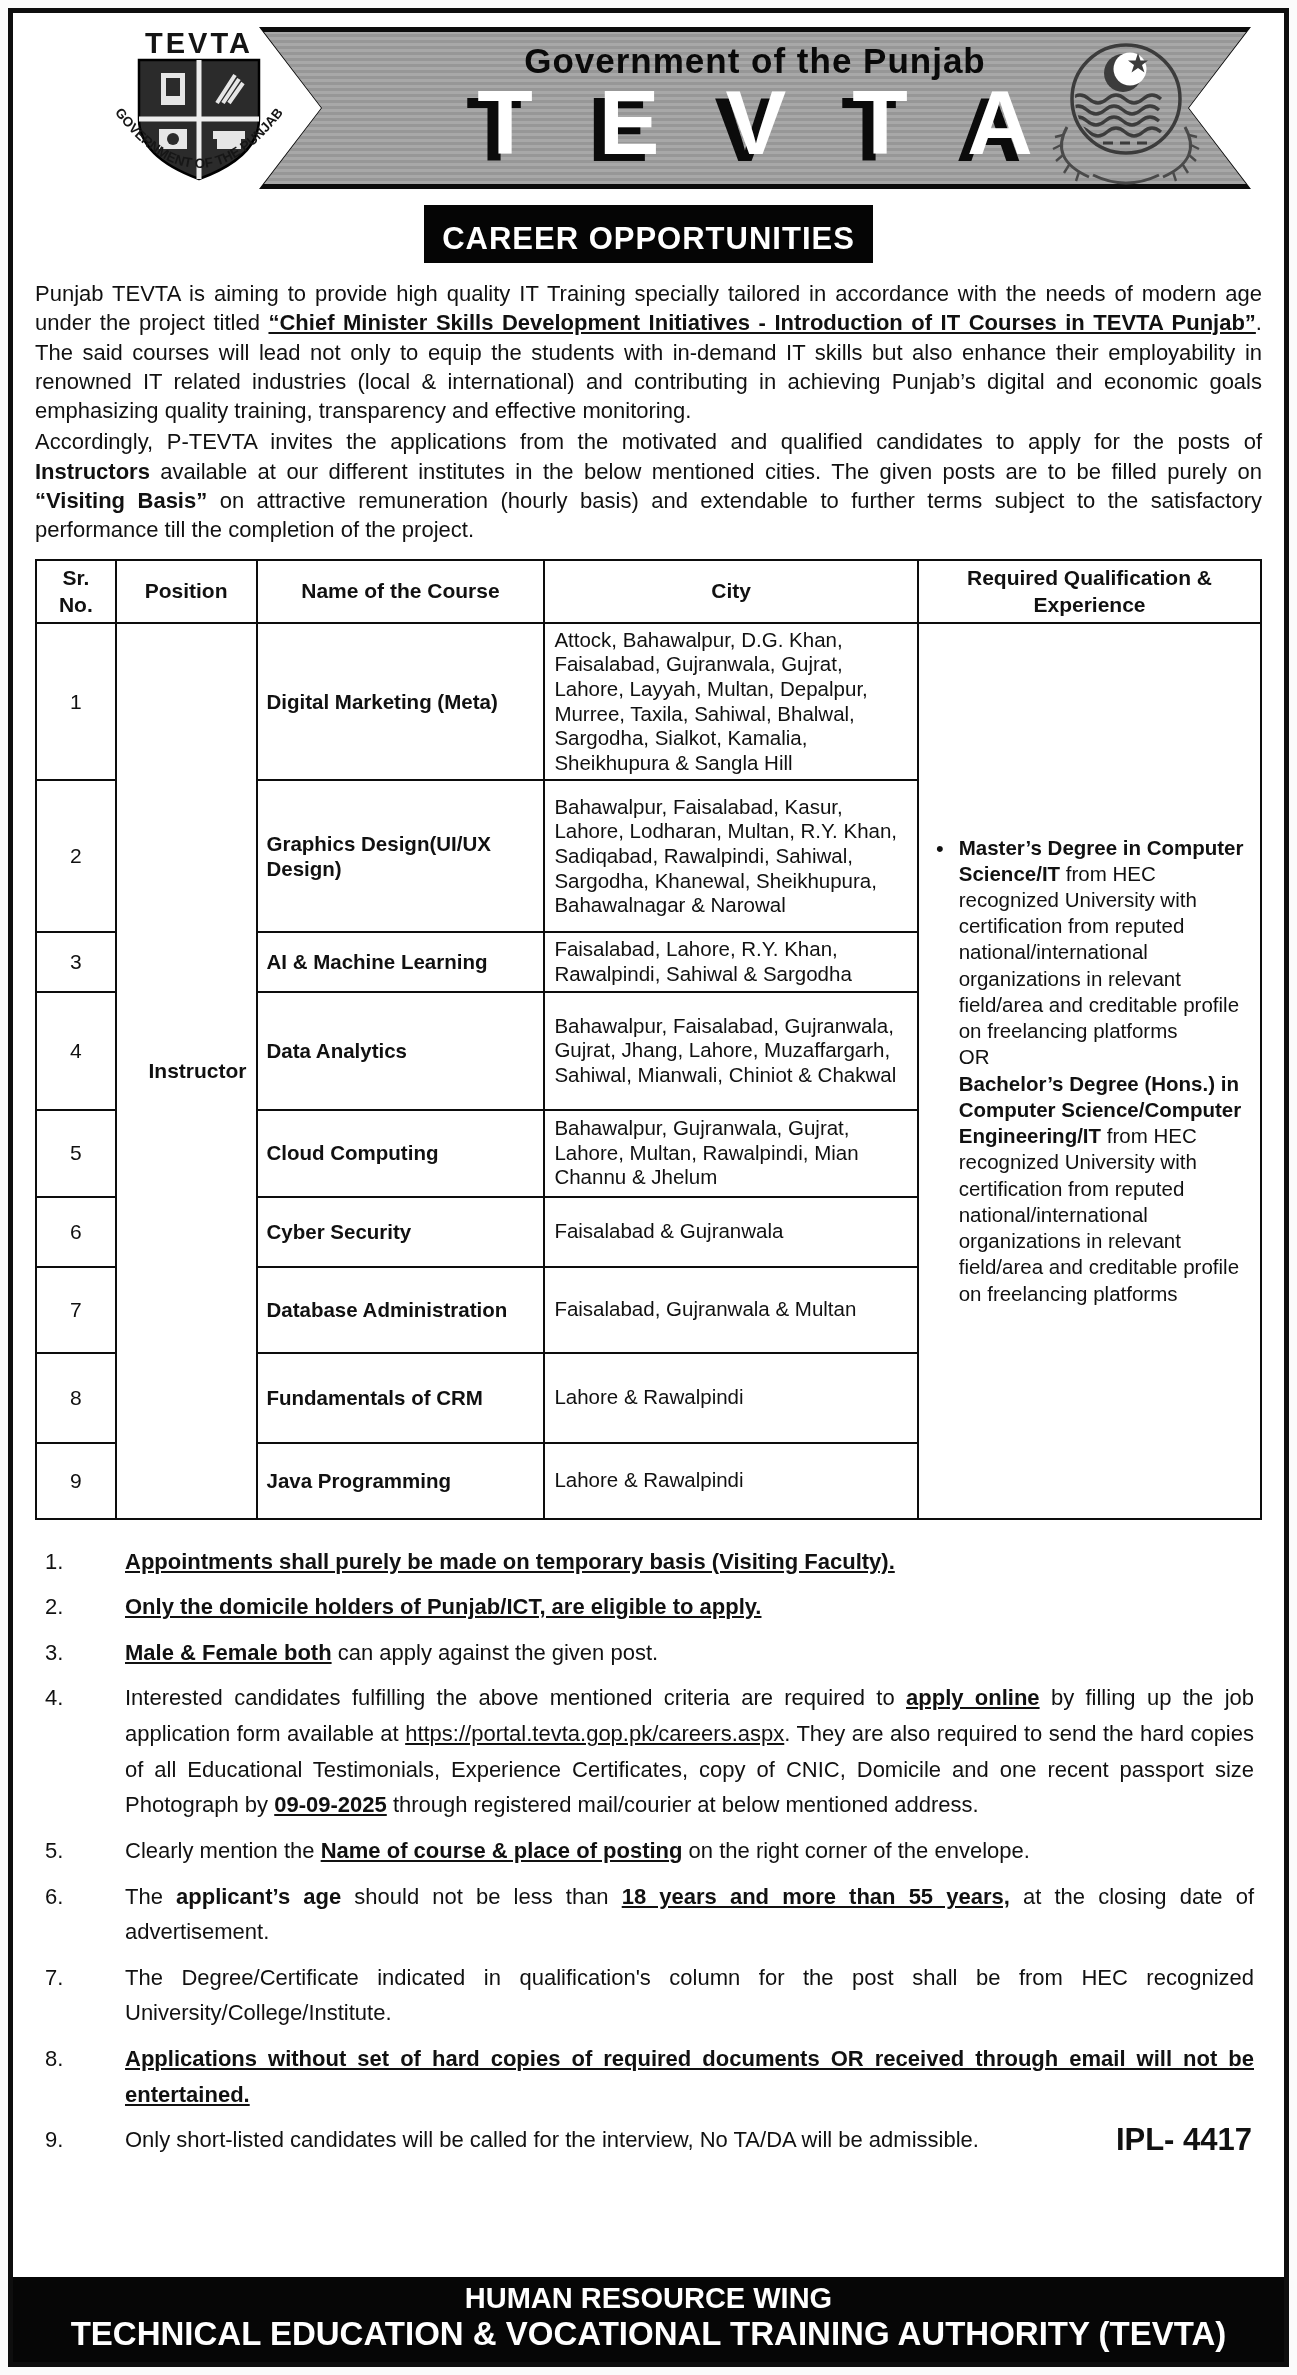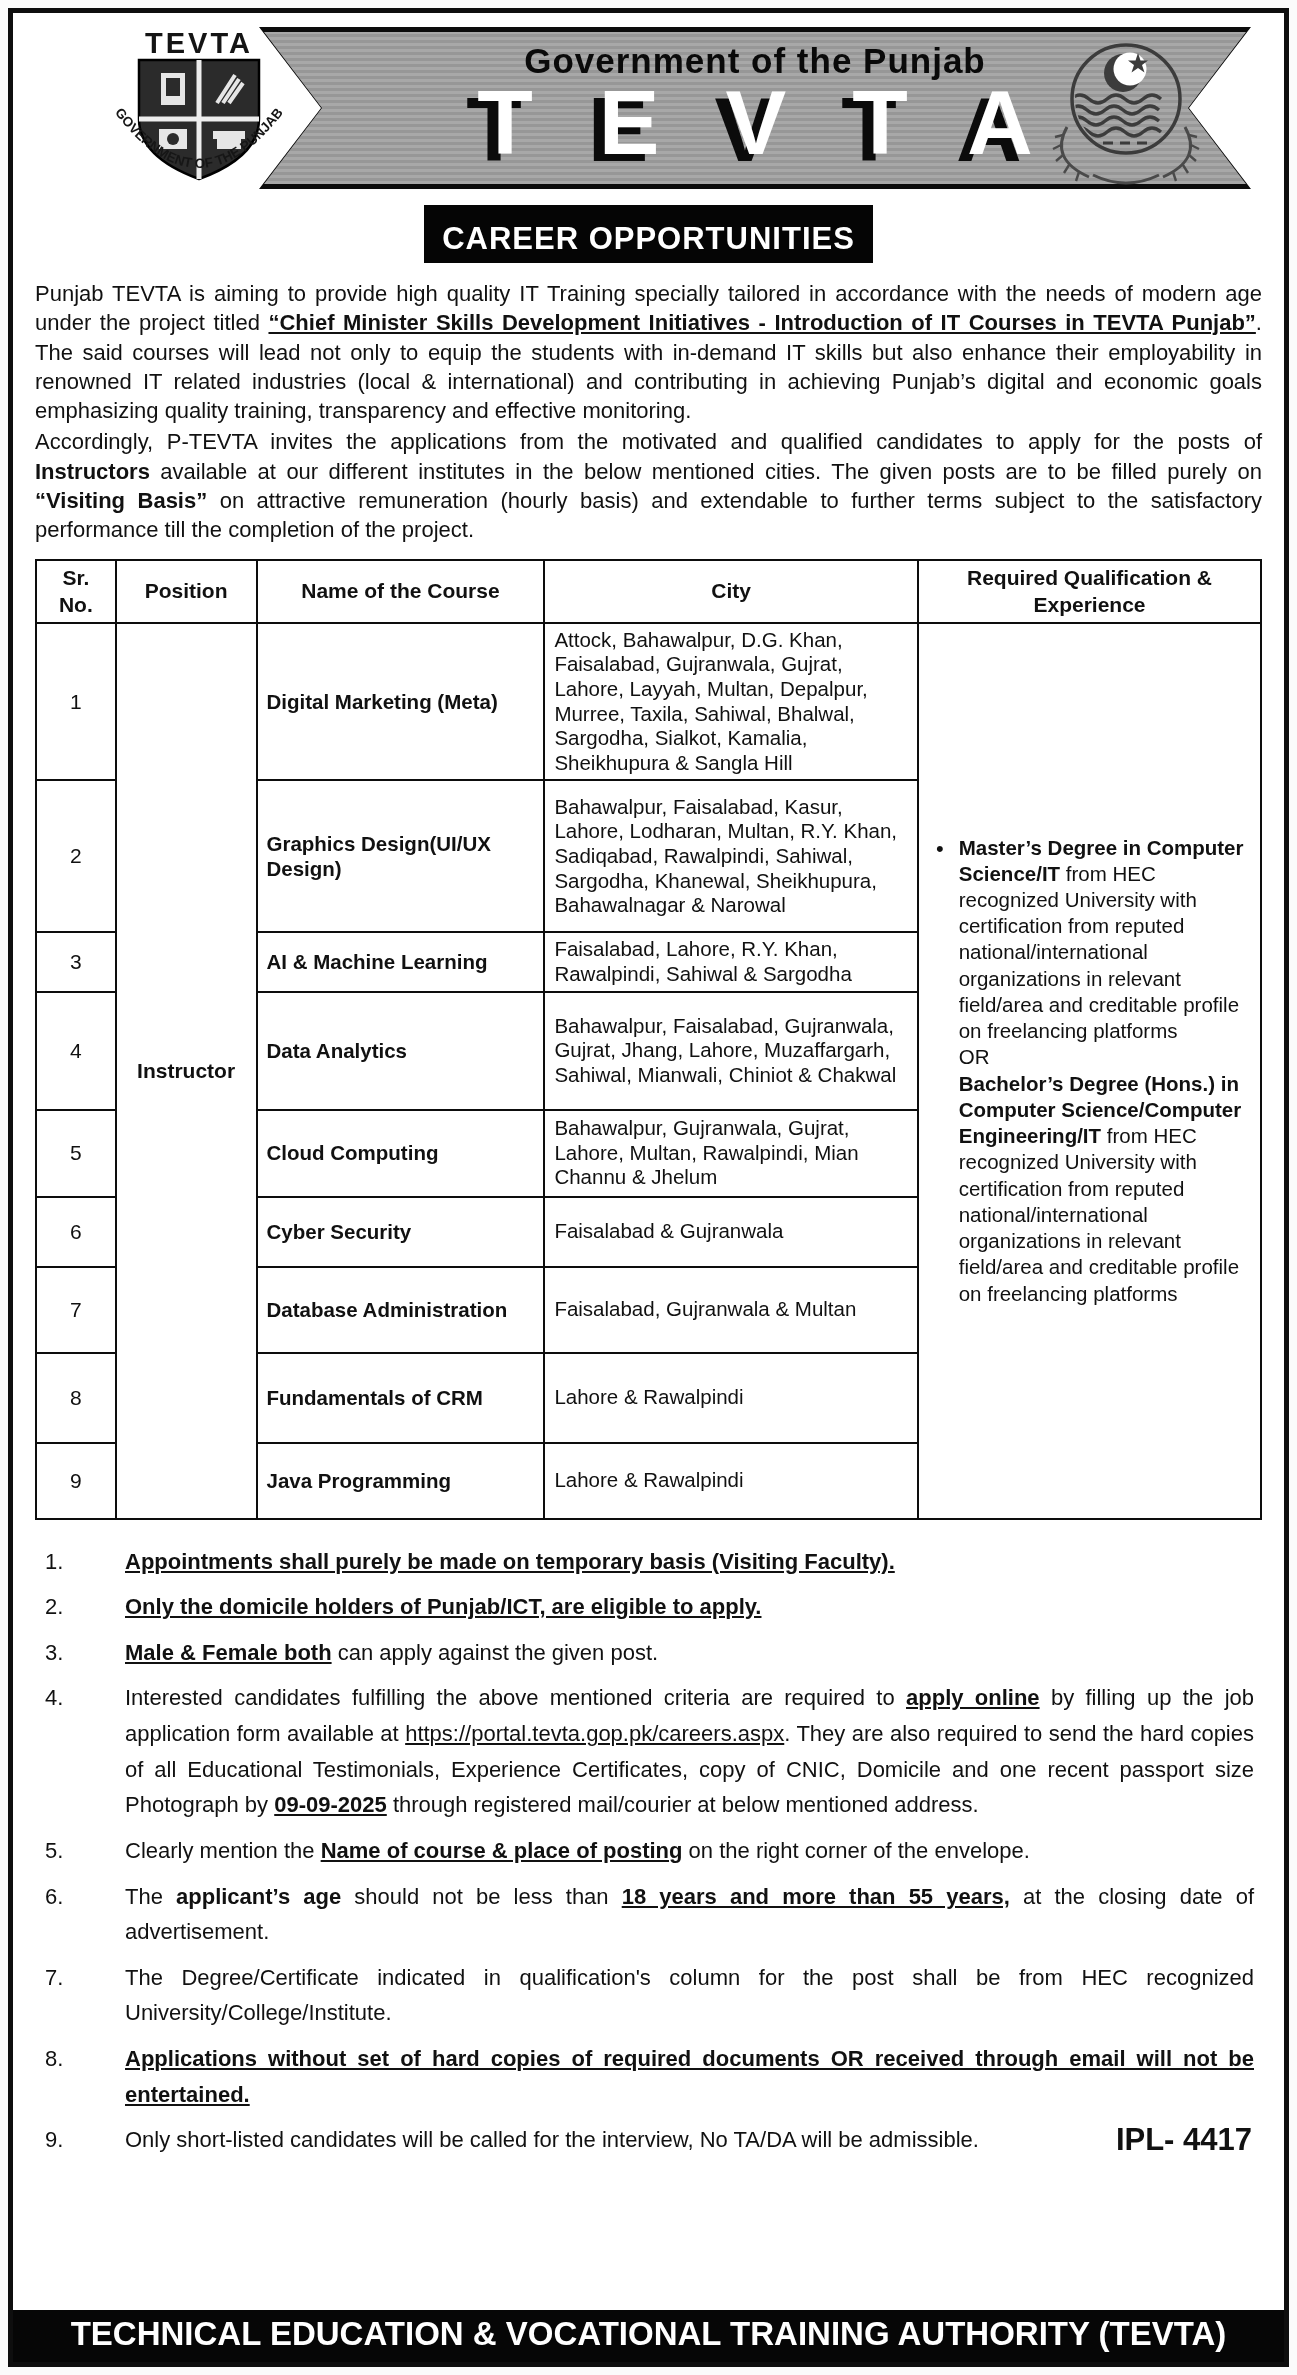--- a/index.html
+++ b/index.html
@@ -28,21 +28,21 @@
   
   .intro { margin:14px 22px 0; font-size:22px; line-height:1.33; text-align:justify; }
   .intro.p2 { margin-top:2px; }
 
   
   table.jobs { margin:15px 22px 0; width:calc(100% - 44px); border-collapse:collapse; table-layout:fixed; }
   .jobs th, .jobs td { border:2px solid #0d0d0d; padding:4px 9px; vertical-align:middle; box-sizing:border-box; }
   .jobs th { font-size:21px; font-weight:bold; text-align:center; line-height:1.25; }
   th.pre { white-space:pre-line; }
   td.sr { text-align:center; font-size:21px; }
-  td.pos { text-align:center; font-weight:bold; font-size:21px; }
+  td.pos { text-align:right; font-weight:bold; font-size:21px; }
   td.course { font-weight:bold; font-size:20.5px; line-height:1.25; }
   td.city { font-size:20.5px; line-height:1.2; }
   td.qual { font-size:20.5px; vertical-align:middle; }
   .qual-wrap { display:flex; gap:15px; padding:4px 2px 4px 8px; }
   .bullet { flex:none; font-size:22px; line-height:1.3; }
   .qual-text { line-height:1.28; text-align:left; }
 
   
   .terms-h { margin:36px 0 0 30px; font-size:25px; font-weight:bold; }
   ol.terms { list-style:none; margin:24px 0 0 0; padding:0 30px 0 32px; }
@@ -228,18 +228,19 @@
         <span class="ttext"><span style="font-weight: bold; text-decoration: underline;">Applications without set of hard copies of required documents OR received through email will not be entertained.</span></span>
       </li>
       <li class="term">
         <span class="num">9.</span>
         <span class="ttext"><span>Only short-listed candidates will be called for the interview, No TA/DA will be admissible.</span></span>
       </li>
     </ol>
     <div class="ipl">IPL- 4417</div>
 
     <footer class="footer">
+      <div class="f1">HUMAN RESOURCE WING</div>
       <div class="f2">TECHNICAL EDUCATION &amp; VOCATIONAL TRAINING AUTHORITY (TEVTA)</div>
 
     </footer>
 
   </div>
 </div>
 
 </body></html>

